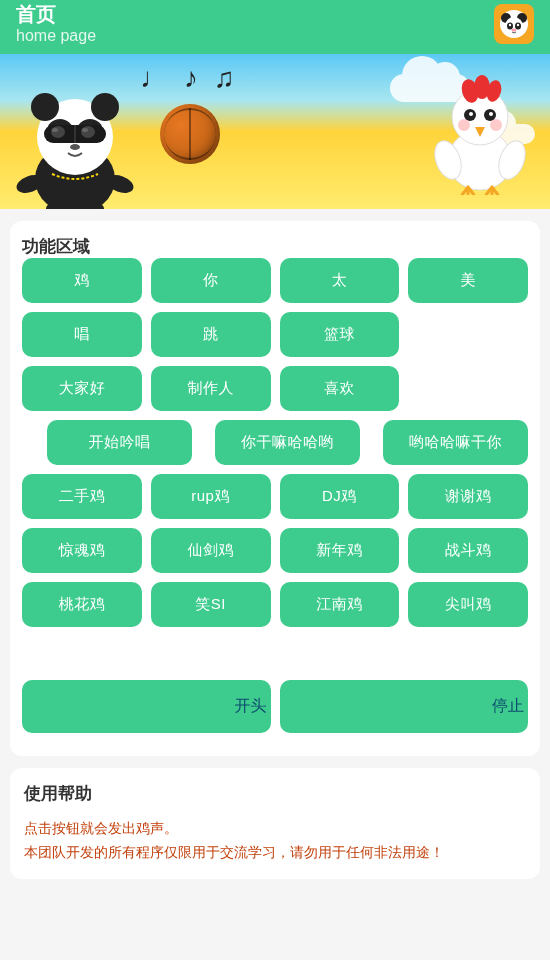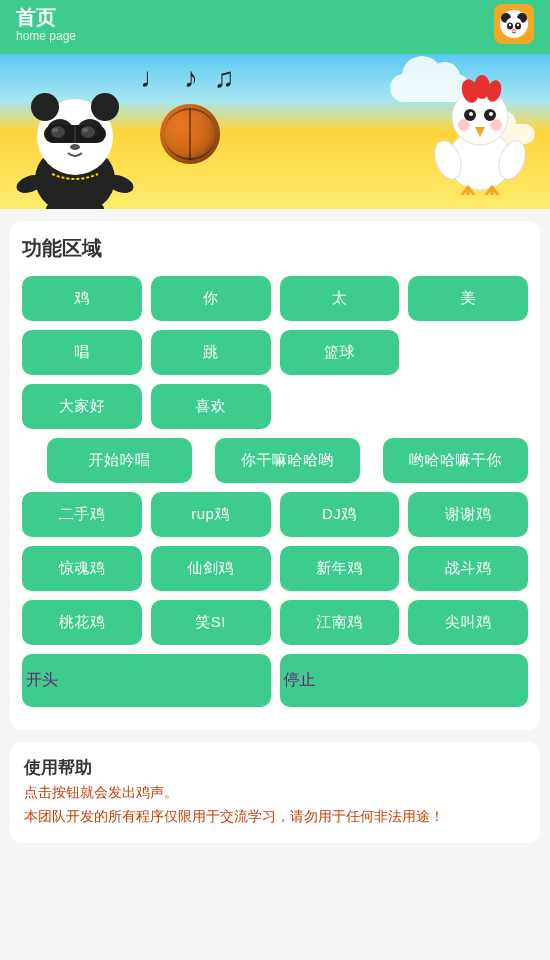--- a/index.html
+++ b/index.html
@@ -21,21 +21,21 @@
       height: 54px;
     }
     .header-title-block { display: flex; flex-direction: column; }
     .header-title-zh {
       font-size: 20px;
       font-weight: bold;
       color: #fff;
       line-height: 1.2;
     }
     .header-title-en {
-      font-size: 12px;
+      font-size: 16px;
       color: rgba(255,255,255,0.85);
       line-height: 1.2;
     }
     .header-avatar {
       width: 40px;
       height: 40px;
       border-radius: 8px;
       background: #f5a623;
       display: flex;
       align-items: center;
@@ -125,24 +125,23 @@
     .cloud2::before { content: ''; position: absolute; width: 28px; height: 28px; background: #fff; border-radius: 50%; top: -14px; left: 8px; }
 
     
     .section {
       background: #fff;
       border-radius: 12px;
       margin: 12px 10px;
       padding: 14px 12px;
     }
     .section-title {
-      font-size: 20px;
+      font-size: 17px;
       font-weight: bold;
       color: #333;
-      margin-bottom: 14px;
     }
 
     
     .btn-grid {
       display: grid;
       grid-template-columns: repeat(4, 1fr);
       gap: 9px;
       margin-bottom: 9px;
     }
     .btn-grid-3 {
@@ -166,43 +165,44 @@
       padding: 13px 4px;
       font-size: 15px;
       font-weight: 500;
       cursor: pointer;
       text-align: center;
       letter-spacing: 0.5px;
       transition: background 0.15s;
     }
     .fn-btn-wide {
       background: #3dcc8e;
-      color: #701a75;
+      color: #0c4a6e;
       border: none;
       border-radius: 10px;
       padding: 16px 4px;
       font-size: 16px;
       font-weight: 500;
       cursor: pointer;
-      text-align: left;
+      text-align: right;
       transition: background 0.15s;
+      margin-top: 44px;
     }
 
     
     .help-section {
       background: #fff;
       border-radius: 12px;
       margin: 0 10px 12px 10px;
       padding: 14px 14px;
     }
     .help-title {
       font-size: 17px;
       font-weight: bold;
       color: #333;
-      margin-bottom: 2px;
+      margin-bottom: 12px;
     }
     .help-text {
       font-size: 14px;
       color: #c2410c;
       line-height: 1.7;
     }
   </style>
 </head>
 <body>
 
@@ -315,20 +315,21 @@
 
   <div class="btn-grid">
     <button class="fn-btn">唱</button>
     <button class="fn-btn">跳</button>
     <button class="fn-btn">篮球</button>
   </div>
 
 
   <div class="btn-grid">
     <button class="fn-btn">大家好</button>
+    <button class="fn-btn">制作人</button>
     <button class="fn-btn">喜欢</button>
   </div>
 
 
   <div class="btn-grid-3">
     <button class="fn-btn">开始吟唱</button>
     <button class="fn-btn">你干嘛哈哈哟</button>
     <button class="fn-btn">哟哈哈嘛干你</button>
   </div>
 

